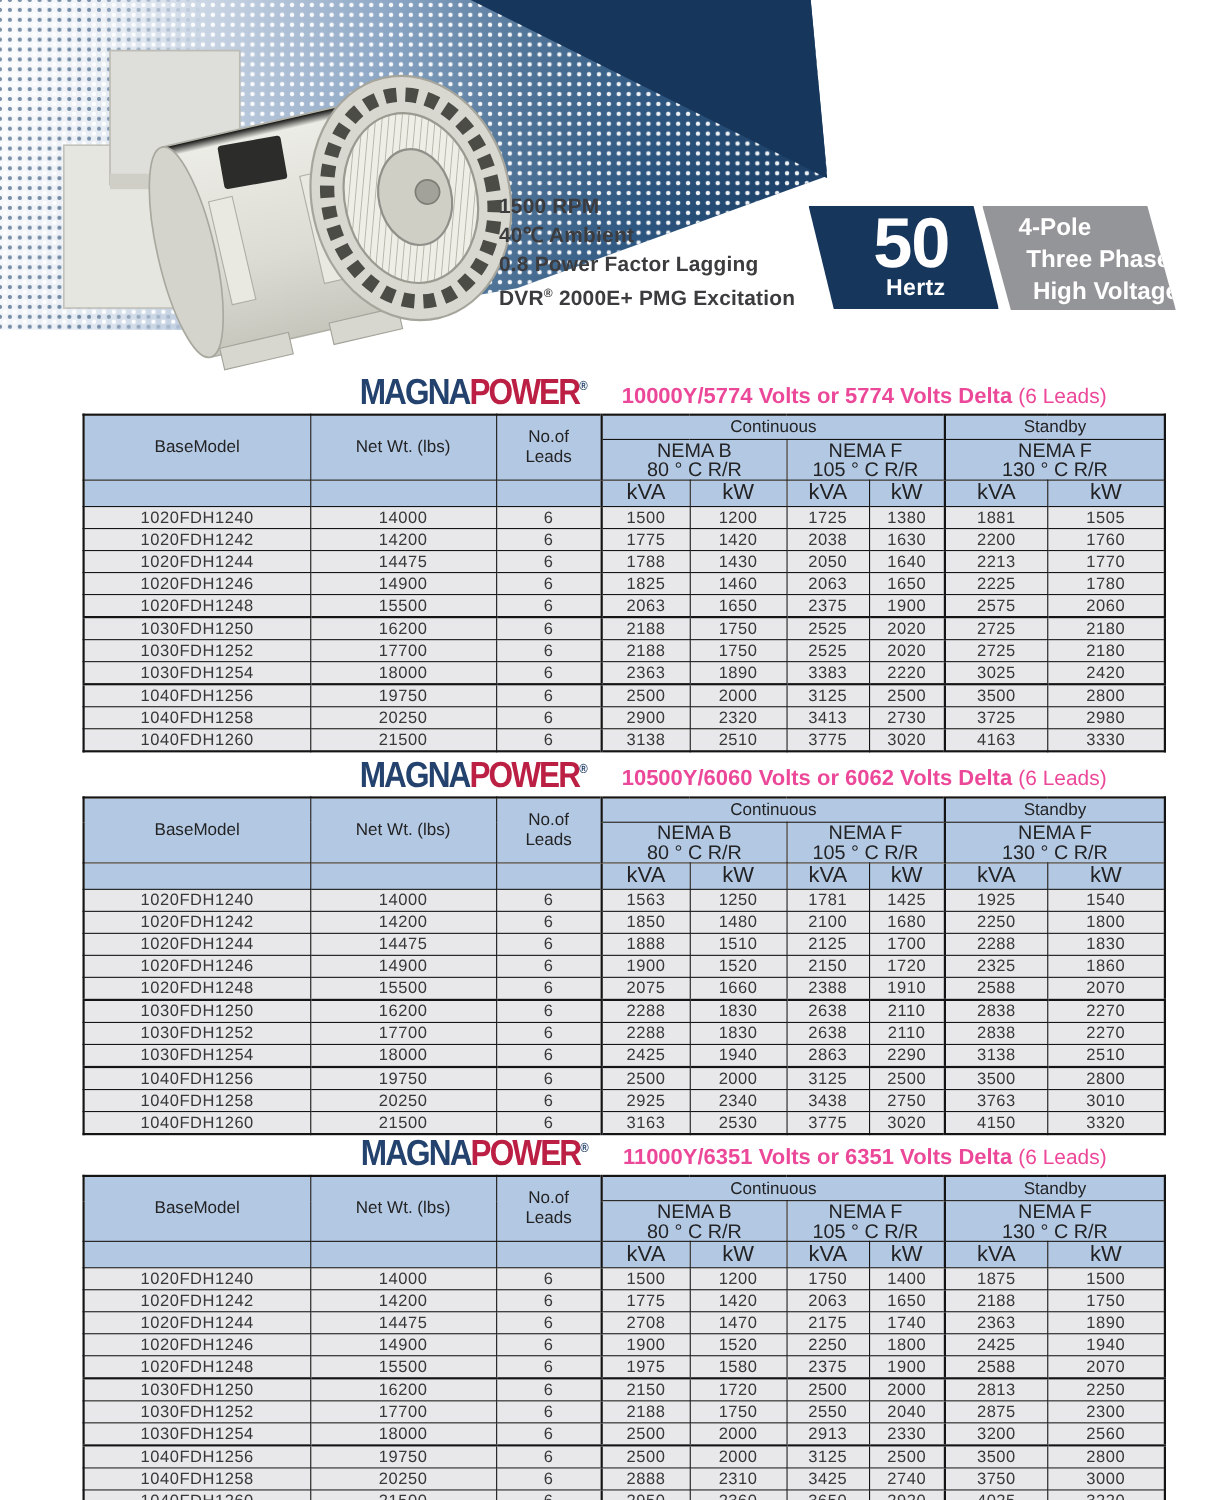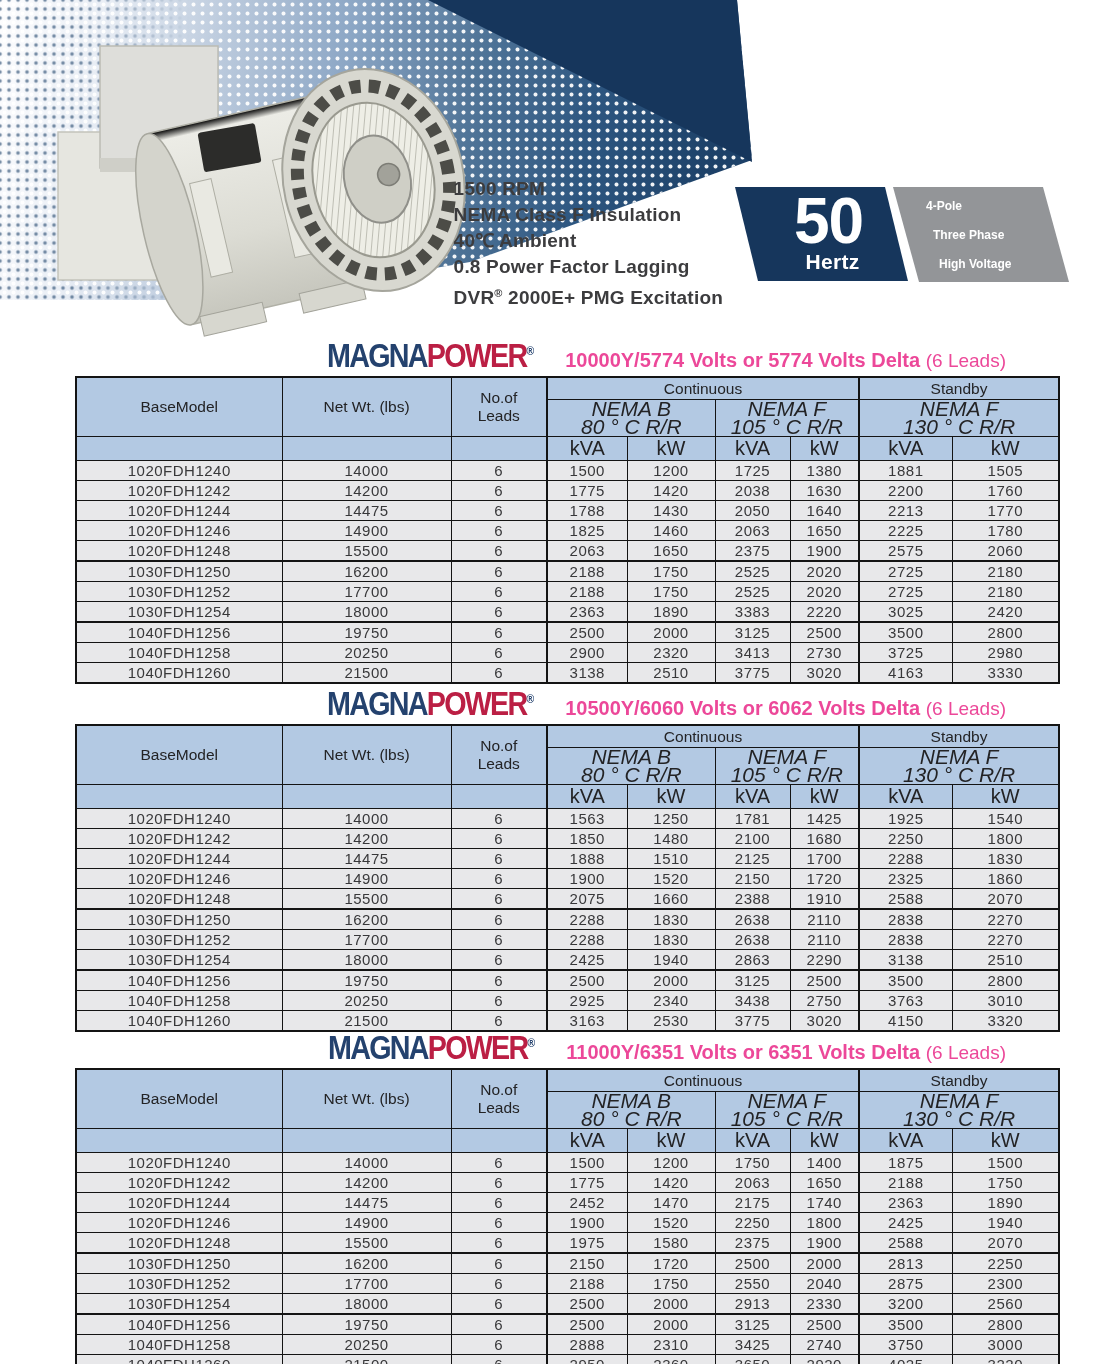--- a/index.html
+++ b/index.html
@@ -25,21 +25,21 @@
   .specs{position:absolute;right:384px;top:176px;text-align:left;
     font-size:19px;line-height:26px;font-weight:700;color:#3c3c3e;letter-spacing:.2px;}
   .specs sup{font-size:11px;}
 
   .freq-badge{position:absolute;left:735px;top:187px;width:173px;height:94px;background:#16365c;
     clip-path:polygon(0 0,150px 0,173px 94px,23px 94px);color:#fff;text-align:center;}
   .freq-value{font-size:64px;font-weight:800;line-height:62px;margin:3px 0 0 14px;letter-spacing:-1px;}
   .freq-unit{font-size:21px;font-weight:700;margin:-2px 0 0 22px;letter-spacing:.3px;}
 
   .pole-badge{position:absolute;left:893px;top:187px;width:176px;height:95px;background:#939598;
-    clip-path:polygon(0 0,150px 0,176px 95px,26px 95px);color:#fff;font-weight:700;font-size:12px;}
+    clip-path:polygon(0 0,150px 0,176px 95px,26px 95px);color:#fff;font-weight:700;font-size:22px;}
   .pole-badge .bl{line-height:29px;white-space:nowrap;}
   .pole-badge .bl:nth-child(1){margin:5px 0 0 33px;}
   .pole-badge .bl:nth-child(2){margin-left:40px;}
   .pole-badge .bl:nth-child(3){margin-left:46px;}
 
   
   .section{position:absolute;left:75px;width:983px;}
   .s1{top:334px;} .s2{top:682px;} .s3{top:1026px;}
   .section-head{height:42px;display:flex;align-items:flex-end;justify-content:flex-end;
     padding:0 52px 4px 50px;box-sizing:border-box;}
@@ -53,21 +53,21 @@
   .section-title .tn{font-weight:400;font-size:19px;}
 
   
   table.ratings{border-collapse:collapse;table-layout:fixed;width:983px;
     border:2.5px solid #141414;}
   table.ratings th, table.ratings td{border:1px solid #141414;padding:0;text-align:center;
     overflow:hidden;white-space:nowrap;}
   table.ratings th{background:#b3c9e3;font-weight:400;color:#232325;}
   th.main{font-weight:700;font-size:17px;color:#232325;}
   .hr1 th{height:21px;font-size:15.5px;}
-  .hr2 th{height:36px;font-size:21px;line-height:18px;font-style:italic;}
+  .hr2 th{height:36px;font-size:18px;line-height:18px;}
   .hr3 th{height:18px;font-size:20px;border-bottom:2.5px solid #141414;}
   table.ratings td{background:#e8e8ea;height:19px;font-size:15px;color:#38383a;letter-spacing:.5px;}
   .tl{border-left:2px solid #141414 !important;}
   tr.group-end td{border-bottom:2.5px solid #141414;}
 </style>
 </head>
 <body>
 
 <div class="page">
 
@@ -109,21 +109,20 @@
         <ellipse cx="330" cy="158" rx="90" ry="112" fill="#d8d8d0" stroke="#a5a59c" stroke-width="2"></ellipse>
         <ellipse cx="330" cy="158" rx="75" ry="95" fill="none" stroke="#4c4c47" stroke-width="13" stroke-dasharray="11 8"></ellipse>
         <ellipse cx="330" cy="158" rx="60" ry="78" fill="url(#hatch)" stroke="#9a9a90" stroke-width="2"></ellipse>
         <ellipse cx="334" cy="158" rx="33" ry="44" fill="#cfcfc6" stroke="#90908a" stroke-width="2"></ellipse>
         <circle cx="346" cy="156" r="11" fill="#a2a29a" stroke="#7d7d76" stroke-width="1.5"></circle>
       </g>
     </svg>
 
     <div class="specs">
       <div>1500 RPM</div>
-      <div>NEMA Class F Insulation</div>
       <div>40℃ Ambient</div>
       <div>0.8 Power Factor Lagging</div>
       <div><span>DVR</span><sup>®</sup><span> 2000E+ PMG Excitation</span></div>
     </div>
 
     <div class="freq-badge">
       <div class="freq-value">50</div>
       <div class="freq-unit">Hertz</div>
     </div>
 
@@ -568,21 +567,21 @@
             <td>1420</td>
             <td>2063</td>
             <td>1650</td>
             <td class="tl">2188</td>
             <td>1750</td>
           </tr>
           <tr>
             <td>1020FDH1244</td>
             <td>14475</td>
             <td>6</td>
-            <td class="tl">2452</td>
+            <td class="tl">2708</td>
             <td>1470</td>
             <td>2175</td>
             <td>1740</td>
             <td class="tl">2363</td>
             <td>1890</td>
           </tr>
           <tr>
             <td>1020FDH1246</td>
             <td>14900</td>
             <td>6</td>

